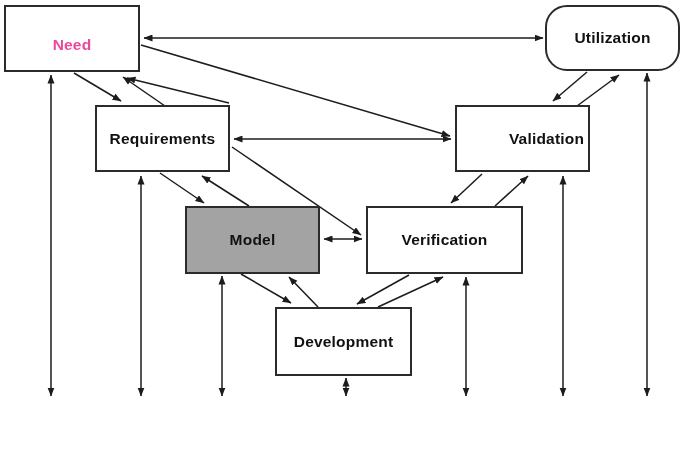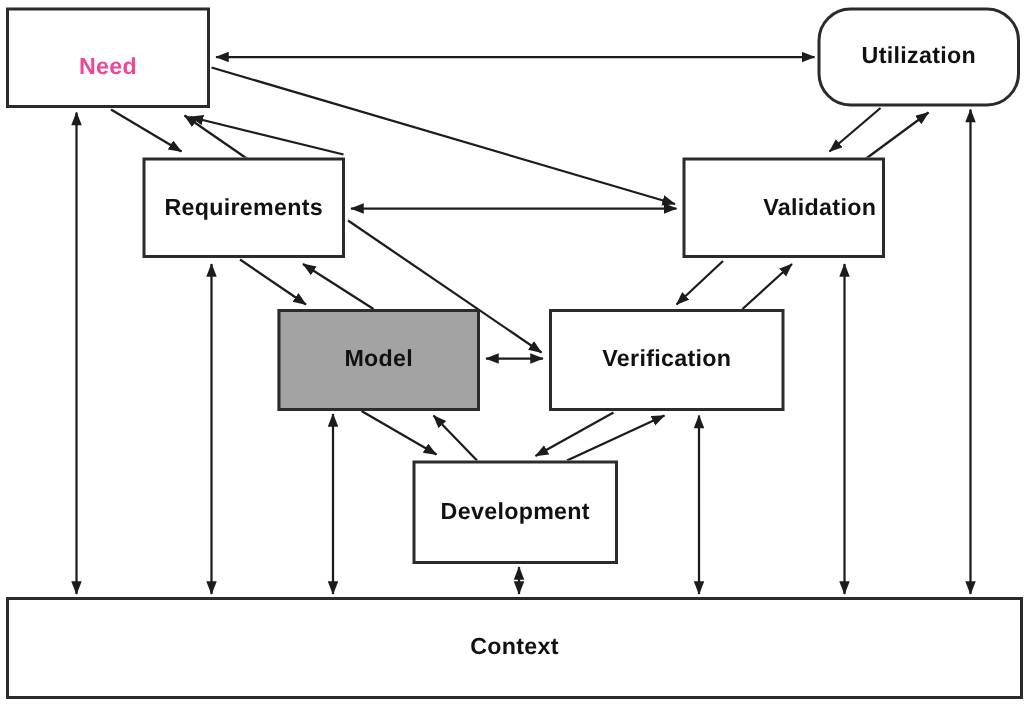--- a/index.html
+++ b/index.html
@@ -64,16 +64,13 @@
     </div>
     <div class="node" style="left: 185px; top: 206px; width: 135px; height: 68px; background: #a3a3a3; border-color: rgb(43, 43, 43);">
       <span style="color: rgb(17, 17, 17);">Model</span>
     </div>
     <div class="node" style="left: 366px; top: 206px; width: 157px; height: 68px; background: rgb(255, 255, 255); border-color: rgb(43, 43, 43);">
       <span style="color: rgb(17, 17, 17);">Verification</span>
     </div>
     <div class="node" style="left: 275px; top: 307px; width: 137px; height: 69px; background: rgb(255, 255, 255); border-color: rgb(43, 43, 43);">
       <span style="color: rgb(17, 17, 17);">Development</span>
     </div>
-    <div class="node" style="left: 4px; top: 398px; width: 678px; height: 68px; background: rgb(255, 255, 255); border-color: rgb(43, 43, 43);">
-      <span style="color: rgb(17, 17, 17);">Context</span>
-    </div>
   </div>
 
 </body></html>

